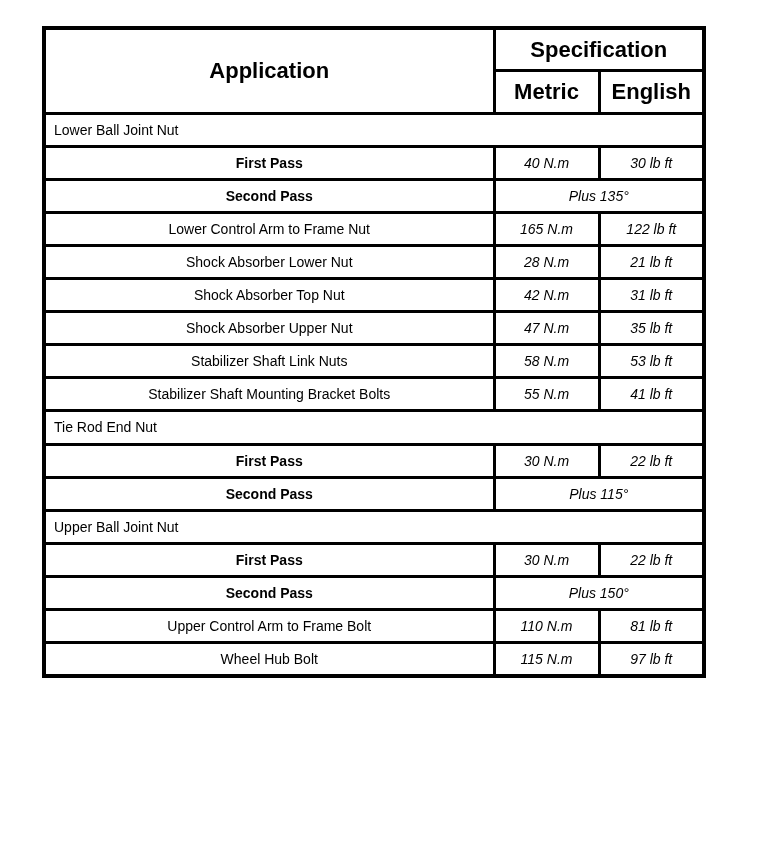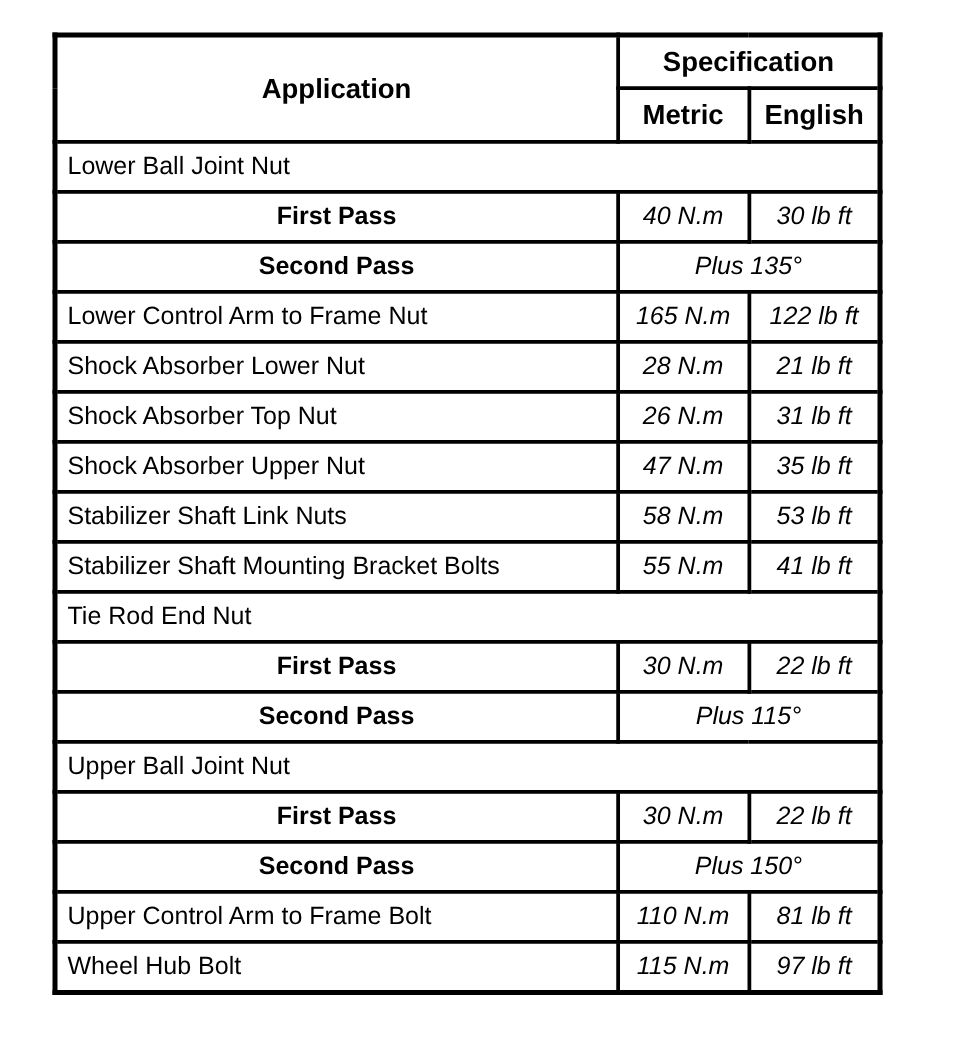--- a/index.html
+++ b/index.html
@@ -26,36 +26,36 @@
     top: 26px;
     width: 660px;
     border-collapse: collapse;
     table-layout: fixed;
     border: 4px solid #000000;
     background: #ffffff;
   }
   table.spec-table th,
   table.spec-table td {
     border: 3px solid #000000;
-    font-size: 20px;
+    font-size: 14px;
     line-height: 1.15;
     padding: 7px 8px;
     background: #ffffff;
     overflow: hidden;
     white-space: nowrap;
   }
   table.spec-table th {
     font-weight: bold;
     text-align: center;
     font-size: 22px;
   }
   th.hdr-spec { padding: 4px 8px; }
   th.hdr-unit { padding: 6px 8px; }
   td.cell-section { text-align: left; font-size: 21px; }
-  td.cell-item    { text-align: left; }
+  td.cell-item    { text-align: center; }
   td.cell-sub     { text-align: center; font-weight: bold; }
   td.cell-val     { text-align: center; font-style: italic; }
 </style>
 </head>
 <body>
 
 <div class="page">
   <table class="spec-table">
     <colgroup>
       <col style="width: 450px;">
@@ -90,21 +90,21 @@
           <td class="cell-val">165 N.m</td>
           <td class="cell-val">122 lb ft</td>
         </tr>
         <tr>
           <td class="cell-item">Shock Absorber Lower Nut</td>
           <td class="cell-val">28 N.m</td>
           <td class="cell-val">21 lb ft</td>
         </tr>
         <tr>
           <td class="cell-item">Shock Absorber Top Nut</td>
-          <td class="cell-val">26 N.m</td>
+          <td class="cell-val">42 N.m</td>
           <td class="cell-val">31 lb ft</td>
         </tr>
         <tr>
           <td class="cell-item">Shock Absorber Upper Nut</td>
           <td class="cell-val">47 N.m</td>
           <td class="cell-val">35 lb ft</td>
         </tr>
         <tr>
           <td class="cell-item">Stabilizer Shaft Link Nuts</td>
           <td class="cell-val">58 N.m</td>

